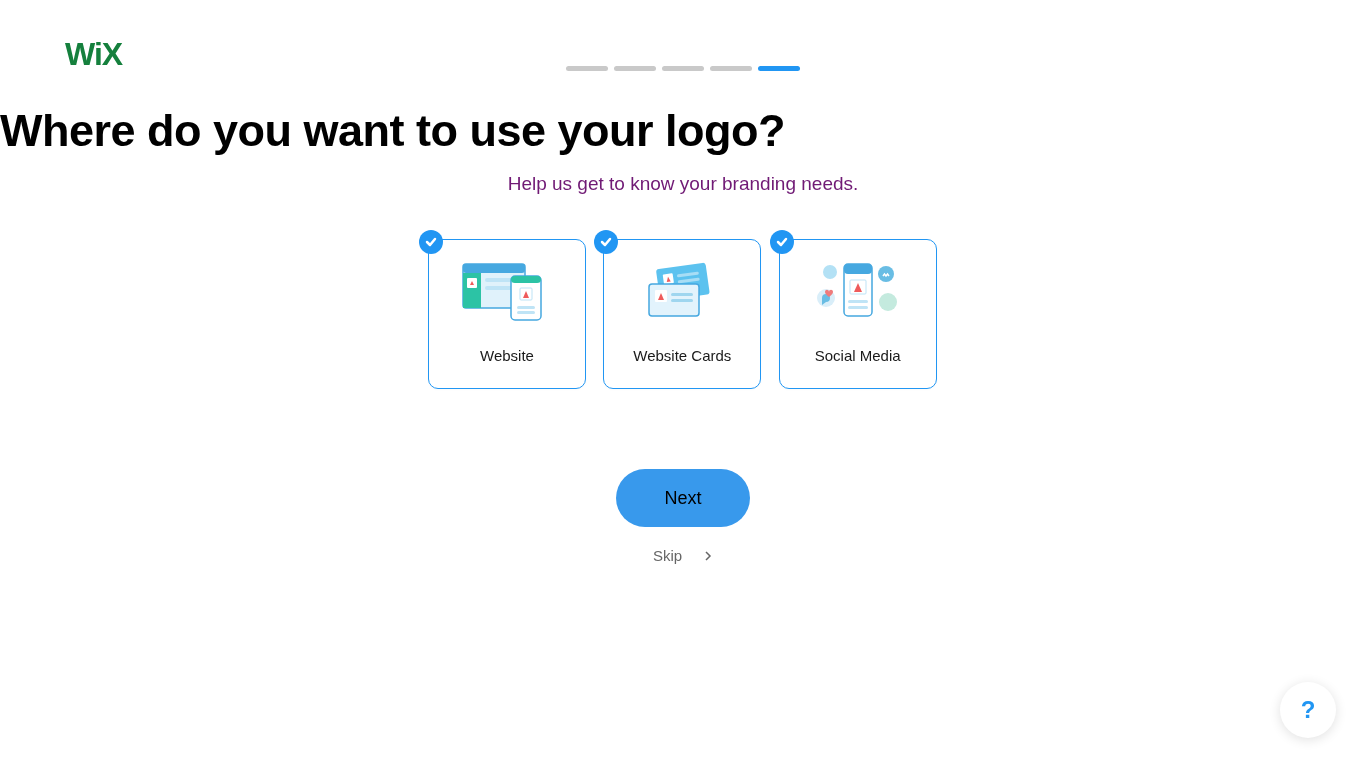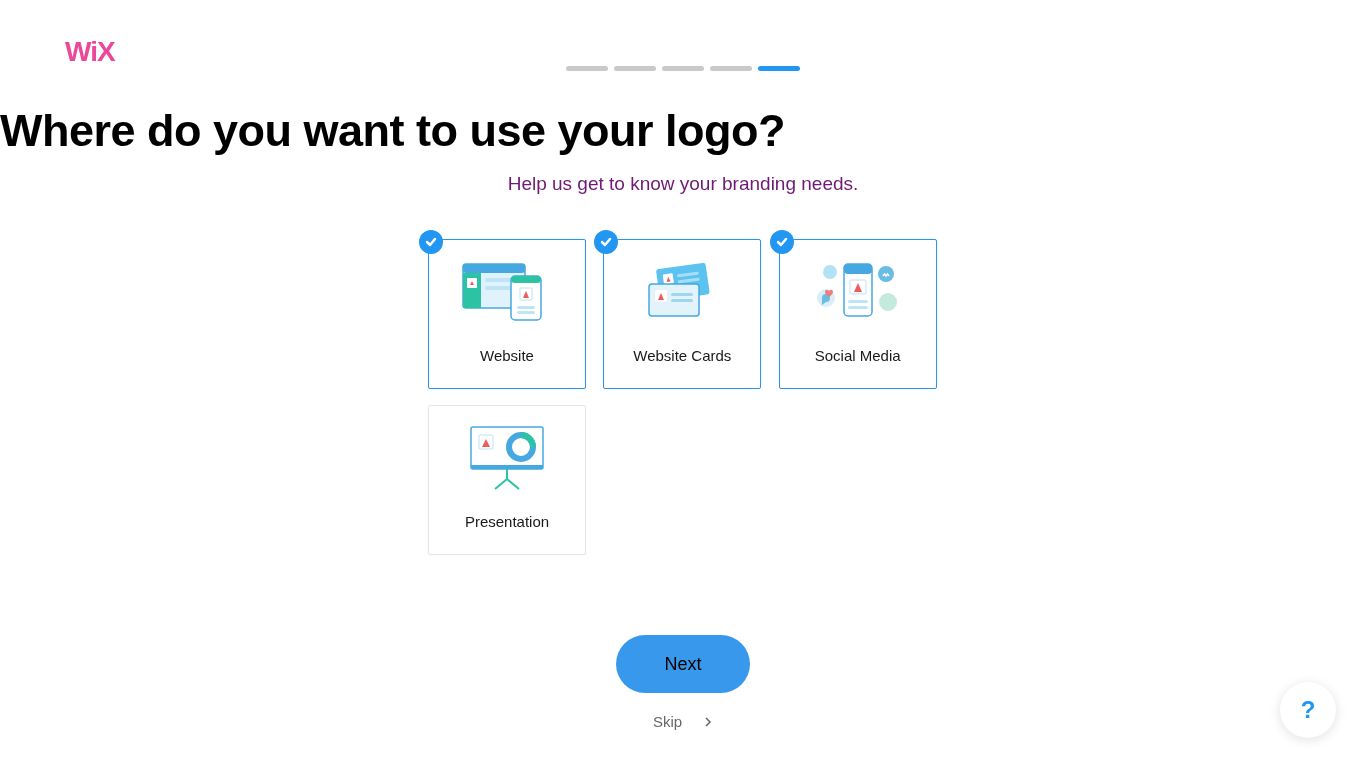--- a/index.html
+++ b/index.html
@@ -8,24 +8,24 @@
     background: #ffffff;
     width: 1366px;
     height: 768px;
     overflow: hidden;
     position: relative;
   }
   .logo {
     position: absolute;
     top: 36px;
     left: 65px;
-    font-size: 28px;
+    font-size: 32px;
     font-weight: 900;
     letter-spacing: -1px;
-    color: #ec4899;
+    color: #15803d;
   }
   .progress {
     display: flex;
     justify-content: center;
     gap: 6px;
     padding-top: 66px;
   }
   .progress-seg {
     width: 42px;
     height: 5px;
@@ -54,21 +54,21 @@
     margin: 44px auto 0;
     display: grid;
     grid-template-columns: repeat(3, 1fr);
     gap: 16px 16px;
   }
   .card {
     position: relative;
     width: 158px;
     height: 150px;
     border: 1px solid #e5e5e5;
-    border-radius: 2px;
+    border-radius: 10px;
     background: #fff;
     display: flex;
     flex-direction: column;
     align-items: center;
     justify-content: flex-end;
     padding-bottom: 24px;
     cursor: pointer;
     box-shadow: 0 1px 3px rgba(0,0,0,0.02);
   }
   .card.selected {
@@ -240,36 +240,20 @@
         <rect x="32" y="6" width="28" height="10" rx="4" fill="#46a8e0"></rect>
         <rect x="38" y="22" width="16" height="14" rx="1" fill="#fff" stroke="#bde3f6"></rect>
         <polygon points="42,34 46,25 50,34" fill="#ef5b5b"></polygon>
         <rect x="36" y="42" width="20" height="3" rx="1.5" fill="#bfe4f6"></rect>
         <rect x="36" y="48" width="20" height="3" rx="1.5" fill="#bfe4f6"></rect>
       </svg>
     </div>
     <span class="card-label">Social Media</span>
   </div>
 
-  <div class="card">
-    <div class="card-illus">
-      <svg width="92" height="70" viewBox="0 0 92 70">
-        <rect x="10" y="6" width="72" height="42" rx="2" fill="#fff" stroke="#46a8e0" stroke-width="1.5"></rect>
-        <rect x="10" y="44" width="72" height="4" fill="#46a8e0"></rect>
-        <line x1="46" y1="48" x2="46" y2="58" stroke="#2cc3a5" stroke-width="2"></line>
-        <line x1="46" y1="58" x2="34" y2="68" stroke="#2cc3a5" stroke-width="2"></line>
-        <line x1="46" y1="58" x2="58" y2="68" stroke="#2cc3a5" stroke-width="2"></line>
-        <rect x="18" y="14" width="14" height="14" rx="1" fill="#fff" stroke="#bde3f6"></rect>
-        <polygon points="21,26 25,18 29,26" fill="#ef5b5b"></polygon>
-        <circle cx="60" cy="26" r="12" fill="none" stroke="#46a8e0" stroke-width="6"></circle>
-        <path d="M60 14 A12 12 0 0 1 72 26" fill="none" stroke="#2cc3a5" stroke-width="6"></path>
-      </svg>
-    </div>
-    <span class="card-label">Presentation</span>
-  </div>
 
 
 
 </div>
 
 <button class="next-btn">Next</button>
 
 <div class="skip">
   <span>Skip</span>
   <svg viewBox="0 0 10 10">

